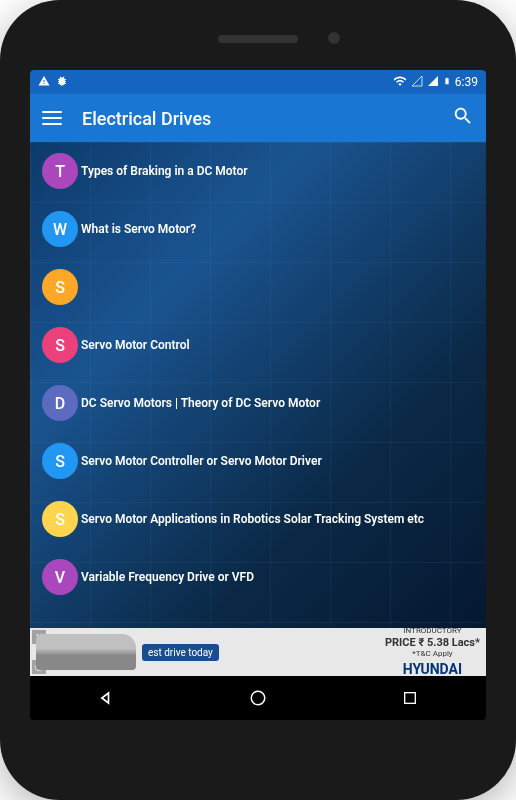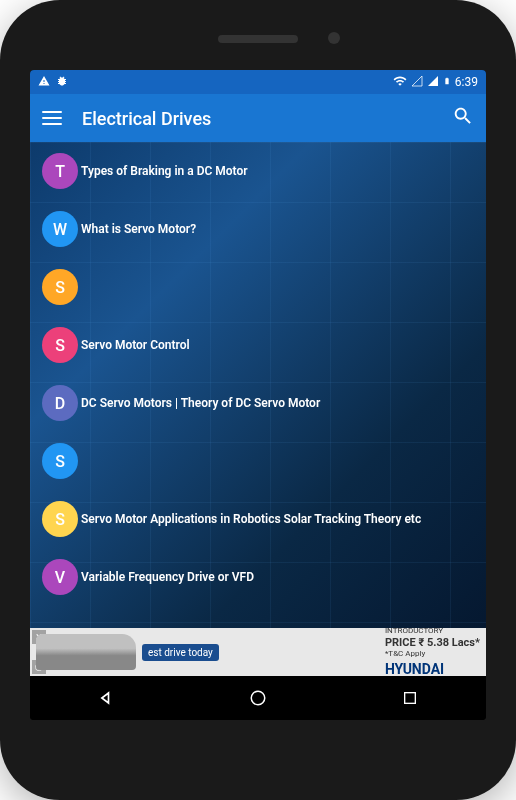--- a/index.html
+++ b/index.html
@@ -149,20 +149,21 @@
 .ad-drive {
   background: #1a4d8f;
   color: #fff;
   font-size: 10px;
   padding: 3px 6px;
   border-radius: 3px;
   margin-left: 6px;
 }
 .ad-right {
   margin-left: auto;
+  text-align: center;
   font-size: 8px;
   color: #333;
   line-height: 1.2;
 }
 .ad-price { font-weight: bold; font-size: 11px; }
 .ad-brand { color: #003478; font-weight: bold; font-size: 14px; margin-top: 2px; }
 .ad-close {
   position: absolute;
   top: 2px;
   left: 2px;
@@ -281,24 +282,25 @@
           <div class="list-item">
             <div class="avatar" style="background: rgb(236, 64, 122);">S</div>
             <div class="item-text">Servo Motor Control</div>
           </div>
           <div class="list-item">
             <div class="avatar" style="background: rgb(92, 107, 192);">D</div>
             <div class="item-text">DC Servo Motors | Theory of DC Servo Motor</div>
           </div>
           <div class="list-item">
             <div class="avatar" style="background: rgb(33, 150, 243);">S</div>
+            <div class="item-text">Servo Motor Controller or Servo Motor Driver</div>
           </div>
           <div class="list-item">
             <div class="avatar" style="background: rgb(255, 213, 79);">S</div>
-            <div class="item-text">Servo Motor Applications in Robotics Solar Tracking Theory etc</div>
+            <div class="item-text">Servo Motor Applications in Robotics Solar Tracking System etc</div>
           </div>
           <div class="list-item">
             <div class="avatar" style="background: rgb(171, 71, 188);">V</div>
             <div class="item-text">Variable Frequency Drive or VFD</div>
           </div>
         </div>
     </div>
 
     <div class="ad-banner">
       <div class="ad-close">✕</div>

